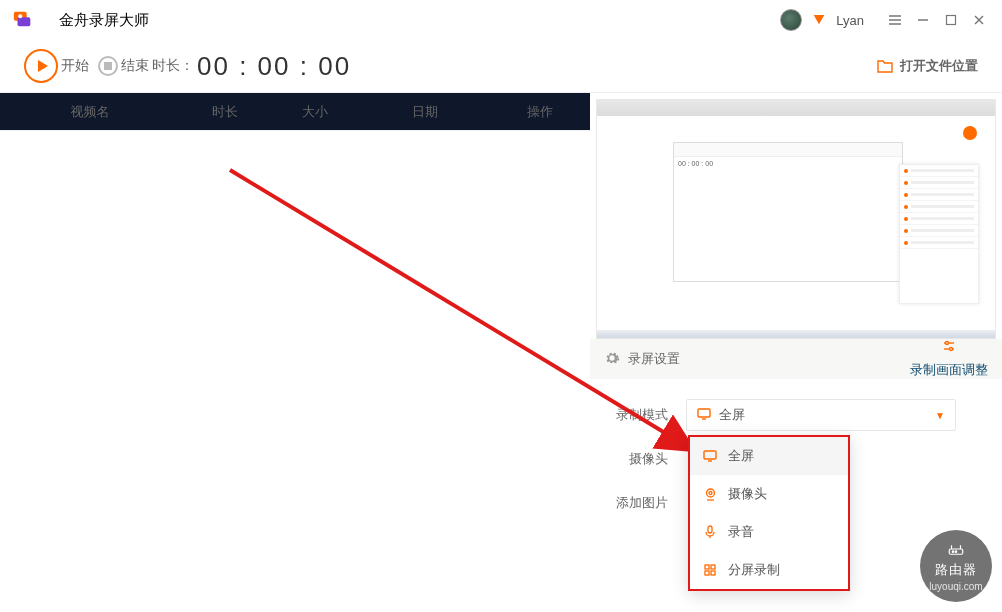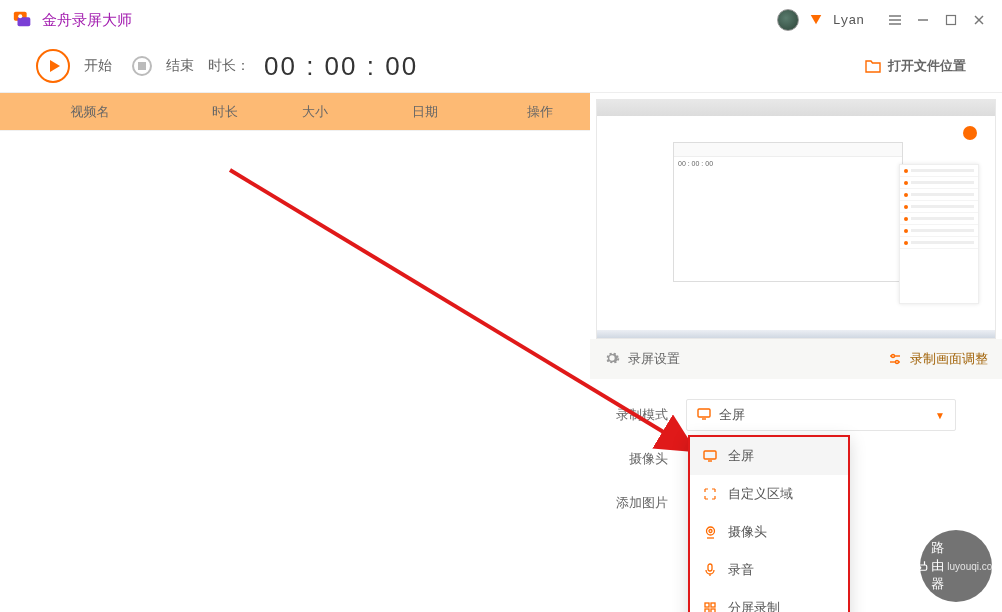--- a/index.html
+++ b/index.html
@@ -1,51 +1,51 @@
 <!DOCTYPE html>
 <html><head>
 <meta charset="utf-8">
 <style>
 * { margin:0; padding:0; box-sizing:border-box; font-family:"Microsoft YaHei","PingFang SC",Arial,sans-serif; }
 body { width:1002px; height:612px; background:#fff; color:#555; font-size:13px; overflow:hidden; position:relative; }
 
 .titlebar { height:40px; display:flex; align-items:center; padding:0 12px; justify-content:space-between; }
 .titlebar-left { display:flex; align-items:center; gap:8px; }
 .brand-icon svg { width:22px; height:22px; }
-.app-title { font-size:15px; color:#a21caf; }
+.app-title { font-size:15px; color:#000000;margin-left:17px; }
 .titlebar-right { display:flex; align-items:center; gap:10px; }
 .avatar { width:22px; height:22px; border-radius:50%; background:radial-gradient(circle at 40% 40%,#5a7c6e,#2c4438); border:1px solid #999; }
 .vip-icon { color:#ff6b00; }
-.user-name { color:#555;font-family:Liberation Mono, monospace; }
+.user-name { color:#555; }
 .win-btns { display:flex; align-items:center; gap:6px; margin-left:10px; }
 .win-btn { width:22px; height:22px; display:flex; align-items:center; justify-content:center; color:#777; cursor:pointer; font-size:14px; }
 .win-btn svg { stroke:#777; }
 
-.toolbar { height:52px; display:flex; align-items:center; padding:0 36px; gap:14px; background:#fff; }
+.toolbar { height:52px; display:flex; align-items:center; padding:0 24px; gap:3px; background:#fff; }
 .rec-btn { width:34px; height:34px; border:2px solid #ff6b00; border-radius:50%; display:flex; align-items:center; justify-content:center; cursor:pointer; }
 .rec-btn .tri { width:0; height:0; border-left:10px solid #ff6b00; border-top:6px solid transparent; border-bottom:6px solid transparent; margin-left:3px; }
 .stop-box { width:20px; height:20px; border:2px solid #bbb; border-radius:50%; display:flex; align-items:center; justify-content:center; margin-left:6px; }
 .stop-box .sq { width:8px; height:8px; background:#bbb; }
 .tl-label { color:#666; font-size:14px; white-space:nowrap; }
 .timer { font-size:26px; color:#333; letter-spacing:2px; }
 .spacer { width:14px; }
 .mic-section, .sys-section { display:flex; align-items:center; gap:8px; }
 .mic-icon { color:#bbb; }
 .sys-icon { color:#ff6b00; }
 .slider { width:100px; height:4px; background:#e5e5e5; position:relative; border-radius:2px; }
 .slider .fill { position:absolute; left:0; top:0; height:100%; background:#ff6b00; border-radius:2px; }
 .slider .thumb { position:absolute; top:50%; width:10px; height:10px; border-radius:50%; background:#fff; border:2px solid #ff6b00; transform:translate(-50%,-50%); }
 .slider .thumb.grey { border-color:#bbb; }
 .open-folder { margin-left:auto; display:flex; align-items:center; gap:6px; color:#666; cursor:pointer;font-weight:bold; }
 .open-folder svg { stroke:#ff6b00; fill:none; }
 .divider { height:1px; background:#eee; width:100%; }
 
 .content { display:flex; height:520px; }
 .left { width:590px; display:flex; flex-direction:column; border-right:0 solid #eee; }
-.table-head { display:flex; height:38px; align-items:center; background:#fdba74; color:#666; font-size:13px; border-bottom:1px solid #f0f0f0; }
+.table-head { display:flex; height:38px; align-items:center; background:#0f172a; color:#666; font-size:13px; border-bottom:1px solid #f0f0f0; }
 .th { text-align:center; }
 .th-name { width:180px; }
 .th-dur { width:90px; }
 .th-size { width:90px; }
 .th-date { width:130px; }
 .th-op { width:100px; }
 .table-body { flex:1; background:#fff; }
 
 .right { flex:1; display:flex; flex-direction:column; background:#fff; }
 .preview { height:240px; margin:6px 6px 0 6px; background:#fff; border:1px solid #e8e8e8; position:relative; overflow:hidden; }
@@ -56,38 +56,38 @@
 .preview-inner-panel { position:absolute; top:64px; right:16px; width:80px; height:140px; background:#fff; border:1px solid #eee; box-shadow:0 0 4px rgba(0,0,0,.1); }
 .preview-inner-panel .ip-row { height:12px; border-bottom:1px solid #f4f4f4; display:flex; align-items:center; padding:0 4px; }
 .preview-inner-panel .ip-row .dot { width:4px; height:4px; border-radius:50%; background:#ff6b00; margin-right:3px; }
 .preview-inner-panel .ip-row .bar { height:3px; background:#eee; flex:1; }
 .preview-dot { position:absolute; top:26px; right:18px; width:14px; height:14px; border-radius:50%; background:#ff6b00; }
 .preview-taskbar { position:absolute; bottom:0; left:0; right:0; height:8px; background:linear-gradient(#eceff4,#d0d8e2); }
 
 .settings-bar { height:40px; background:#f7f7f5; display:flex; align-items:center; padding:8px 14px; justify-content:space-between; }
 .settings-bar .left-sec { display:flex; align-items:center; gap:8px; color:#666; }
 .settings-bar .gear { color:#999; }
-.settings-bar .right-sec { display:flex; align-items:center; gap:8px; color:#a16207; cursor:pointer; }
+.settings-bar .right-sec { display:flex; align-items:center; gap:8px; color:#0c4a6e; cursor:pointer;flex-direction:column; }
 
 .settings-body { padding:14px 18px; position:relative; }
 .setting-row { display:flex; align-items:center; height:44px; gap:18px; }
 .setting-label { width:60px; text-align:right; color:#666; font-size:13px; }
 .select-box { flex:1; height:32px; border:1px solid #e5e5e5; border-radius:2px; display:flex; align-items:center; padding:0 10px; justify-content:space-between; color:#555; cursor:pointer; max-width:270px; }
 .select-box .sb-left { display:flex; align-items:center; gap:8px; }
 .select-box .sb-icon { color:#ff6b00; }
 .select-box .caret { color:#ff6b00; font-size:10px; }
 
 .dropdown { position:absolute; top:56px; left:98px; width:162px; background:#fff; border:2px solid #e01919; box-shadow:0 4px 16px rgba(0,0,0,.15); z-index:10; }
 .dd-item { height:38px; display:flex; align-items:center; gap:10px; padding:0 12px; color:#555; cursor:pointer; font-size:13px; }
 .dd-item:hover, .dd-item.active { background:#f5f5f5; }
 .dd-item .dd-icon { color:#ff6b00; width:16px; display:flex; align-items:center; justify-content:center; }
 
 .arrow-svg { position:absolute; left:220px; top:160px; width:500px; height:300px; pointer-events:none; z-index:5; }
 
-.watermark { position:absolute; right:10px; bottom:10px; width:72px; height:72px; border-radius:50%; background:rgba(0,0,0,.55); display:flex; flex-direction:row; align-items:center; justify-content:center; color:#fff; font-size:11px; gap:2px; z-index:20; }
+.watermark { position:absolute; right:10px; bottom:10px; width:72px; height:72px; border-radius:50%; background:rgba(0,0,0,.55); display:flex; flex-direction:column; align-items:center; justify-content:center; color:#fff; font-size:11px; gap:2px; z-index:20; }
 .watermark .wm-top { font-size:13px; letter-spacing:1px; }
 .watermark .wm-icon svg { width:18px; height:16px; }
 .watermark .wm-sub { font-size:10px; opacity:.8; }
 </style>
 </head>
 <body>
 
 <div class="titlebar">
   <div class="titlebar-left">
     <span class="brand-icon">
@@ -252,28 +252,20 @@
           <span class="dd-icon">
               <svg width="14" height="12" viewBox="0 0 14 12" fill="none" stroke="#ff6b00" stroke-width="1.4">
                 <rect x="1" y="1" width="12" height="8" rx="1"></rect>
                 <line x1="5" y1="11" x2="9" y2="11"></line>
               </svg>
             </span>
           <span>全屏</span>
         </div>
         <div class="dd-item">
           <span class="dd-icon">
-              <svg width="12" height="12" viewBox="0 0 12 12" fill="none" stroke="#ff6b00" stroke-width="1.2">
-                <path d="M1 1h3M8 1h3M1 1v3M11 1v3M1 11h3M8 11h3M1 8v3M11 8v3"></path>
-              </svg>
-            </span>
-          <span>自定义区域</span>
-        </div>
-        <div class="dd-item">
-          <span class="dd-icon">
               <svg width="13" height="13" viewBox="0 0 13 13" fill="none" stroke="#ff6b00" stroke-width="1.3">
                 <circle cx="6.5" cy="5" r="4"></circle>
                 <circle cx="6.5" cy="5" r="1.5"></circle>
                 <line x1="3" y1="12" x2="10" y2="12"></line>
               </svg>
             </span>
           <span>摄像头</span>
         </div>
         <div class="dd-item">
           <span class="dd-icon">

